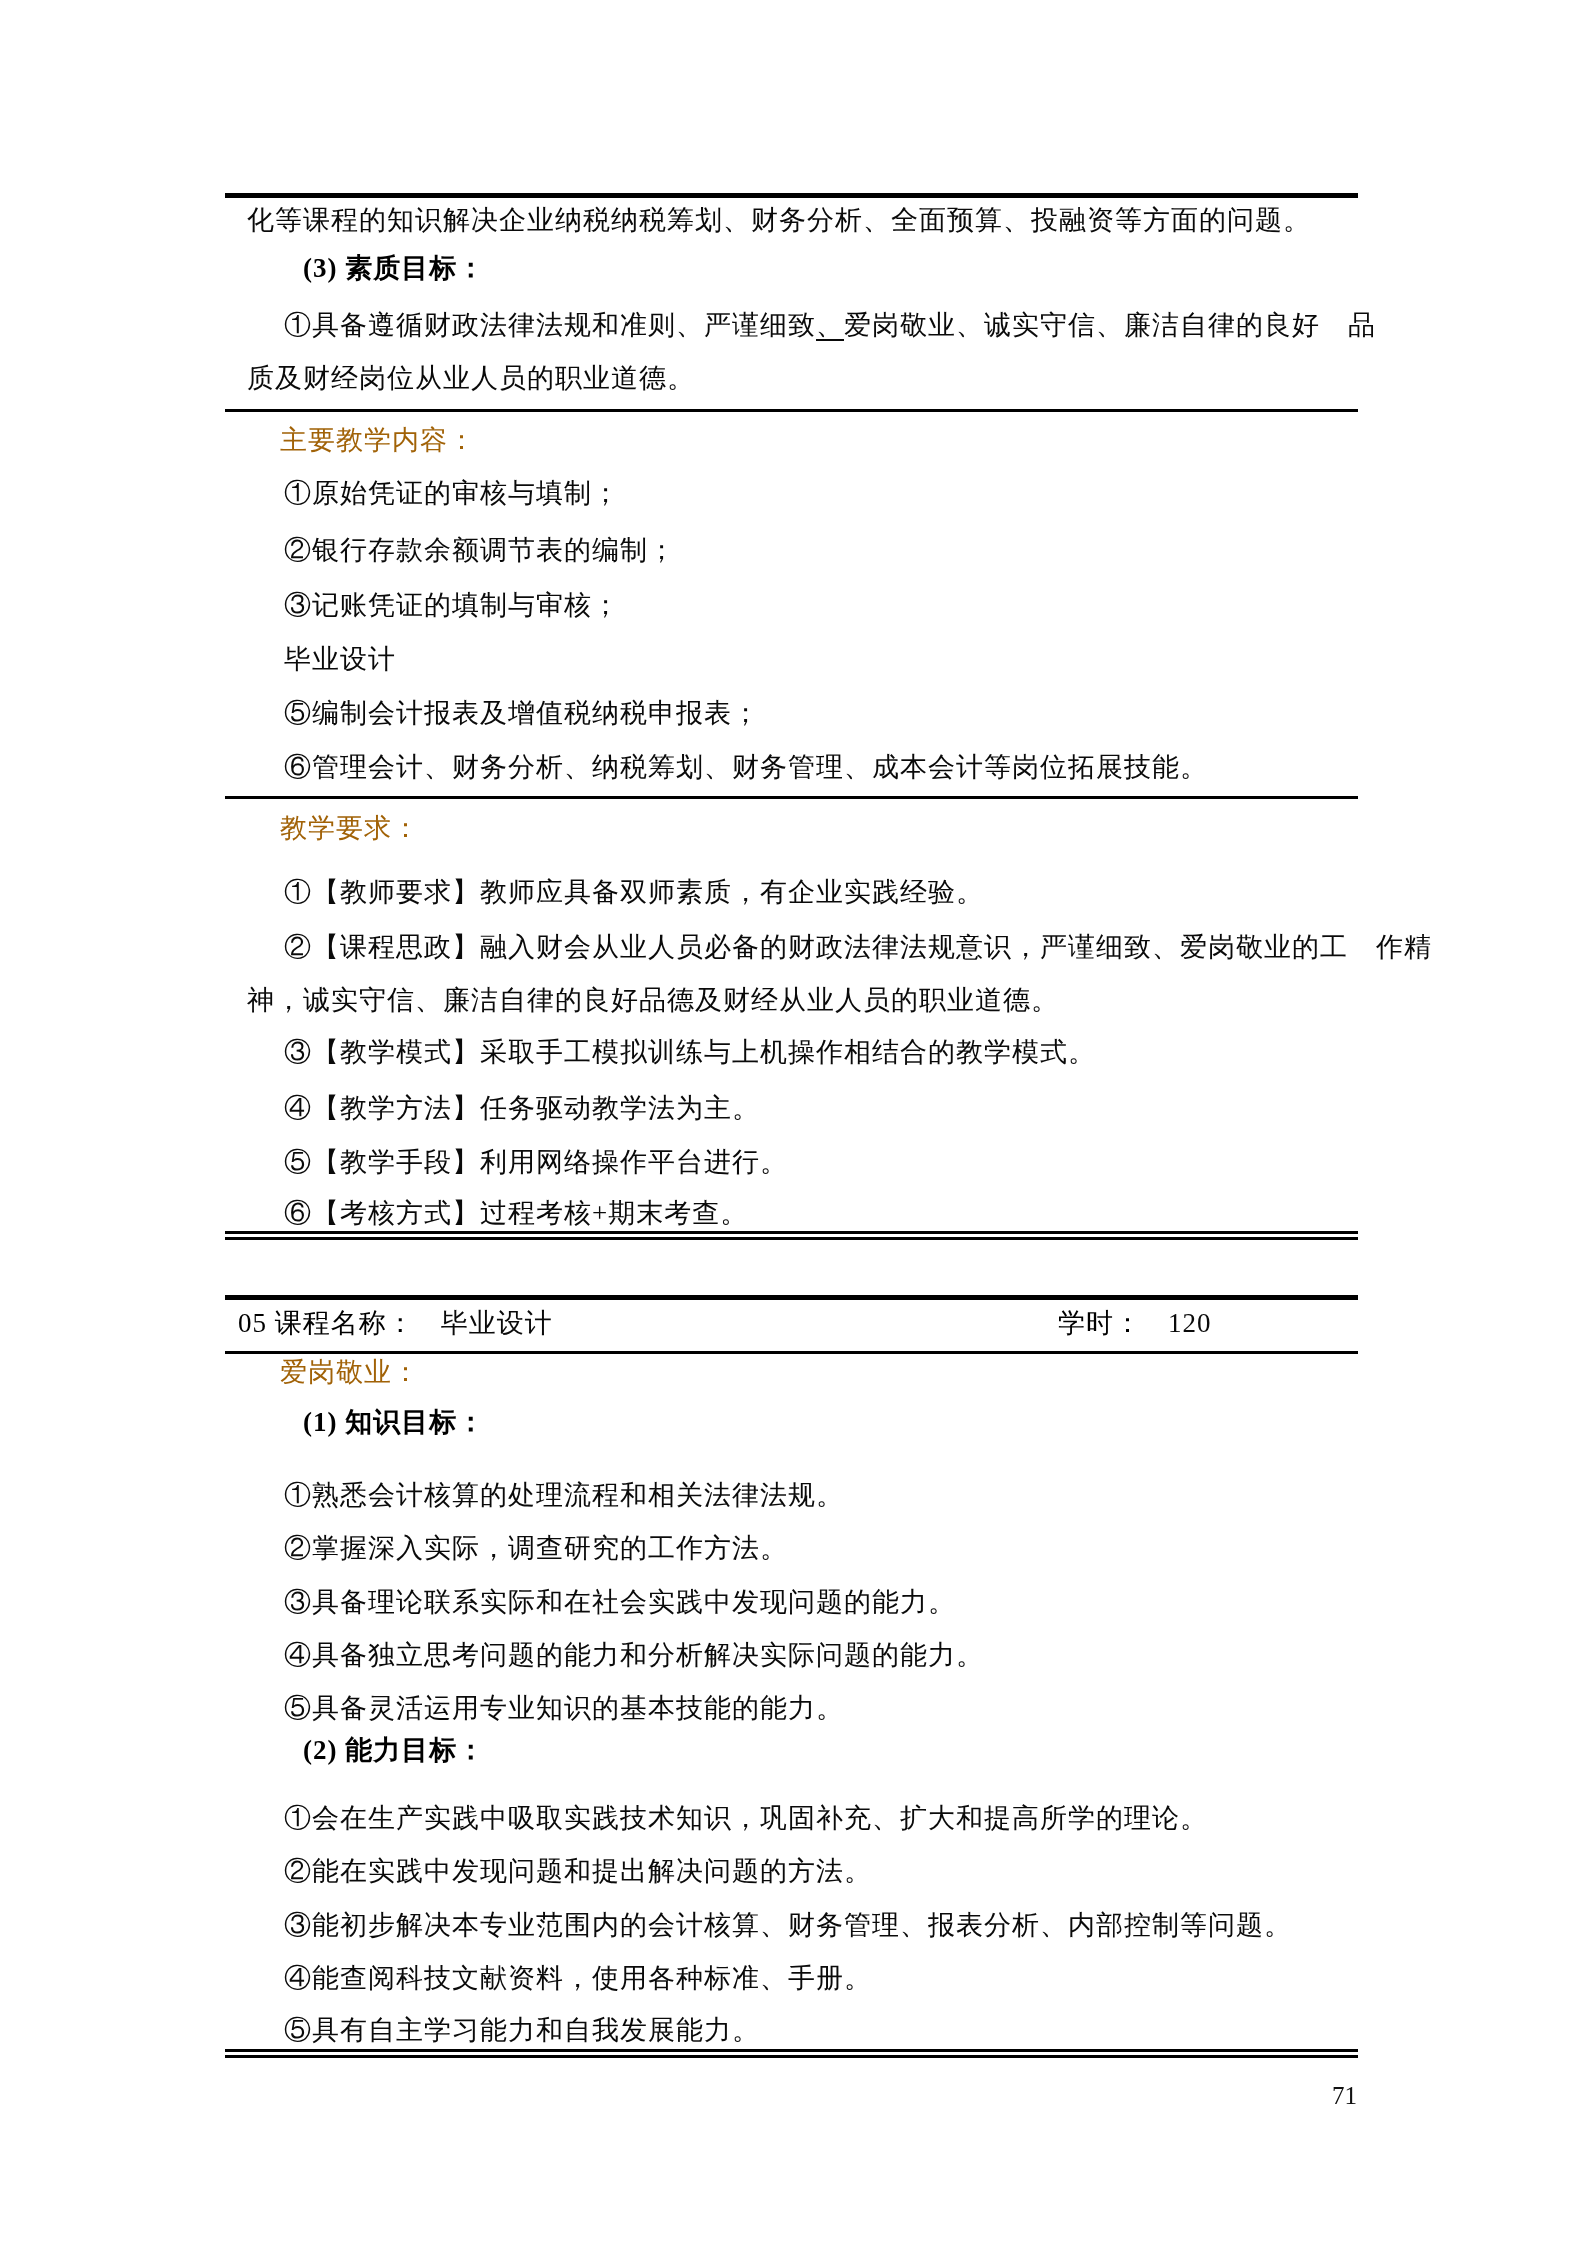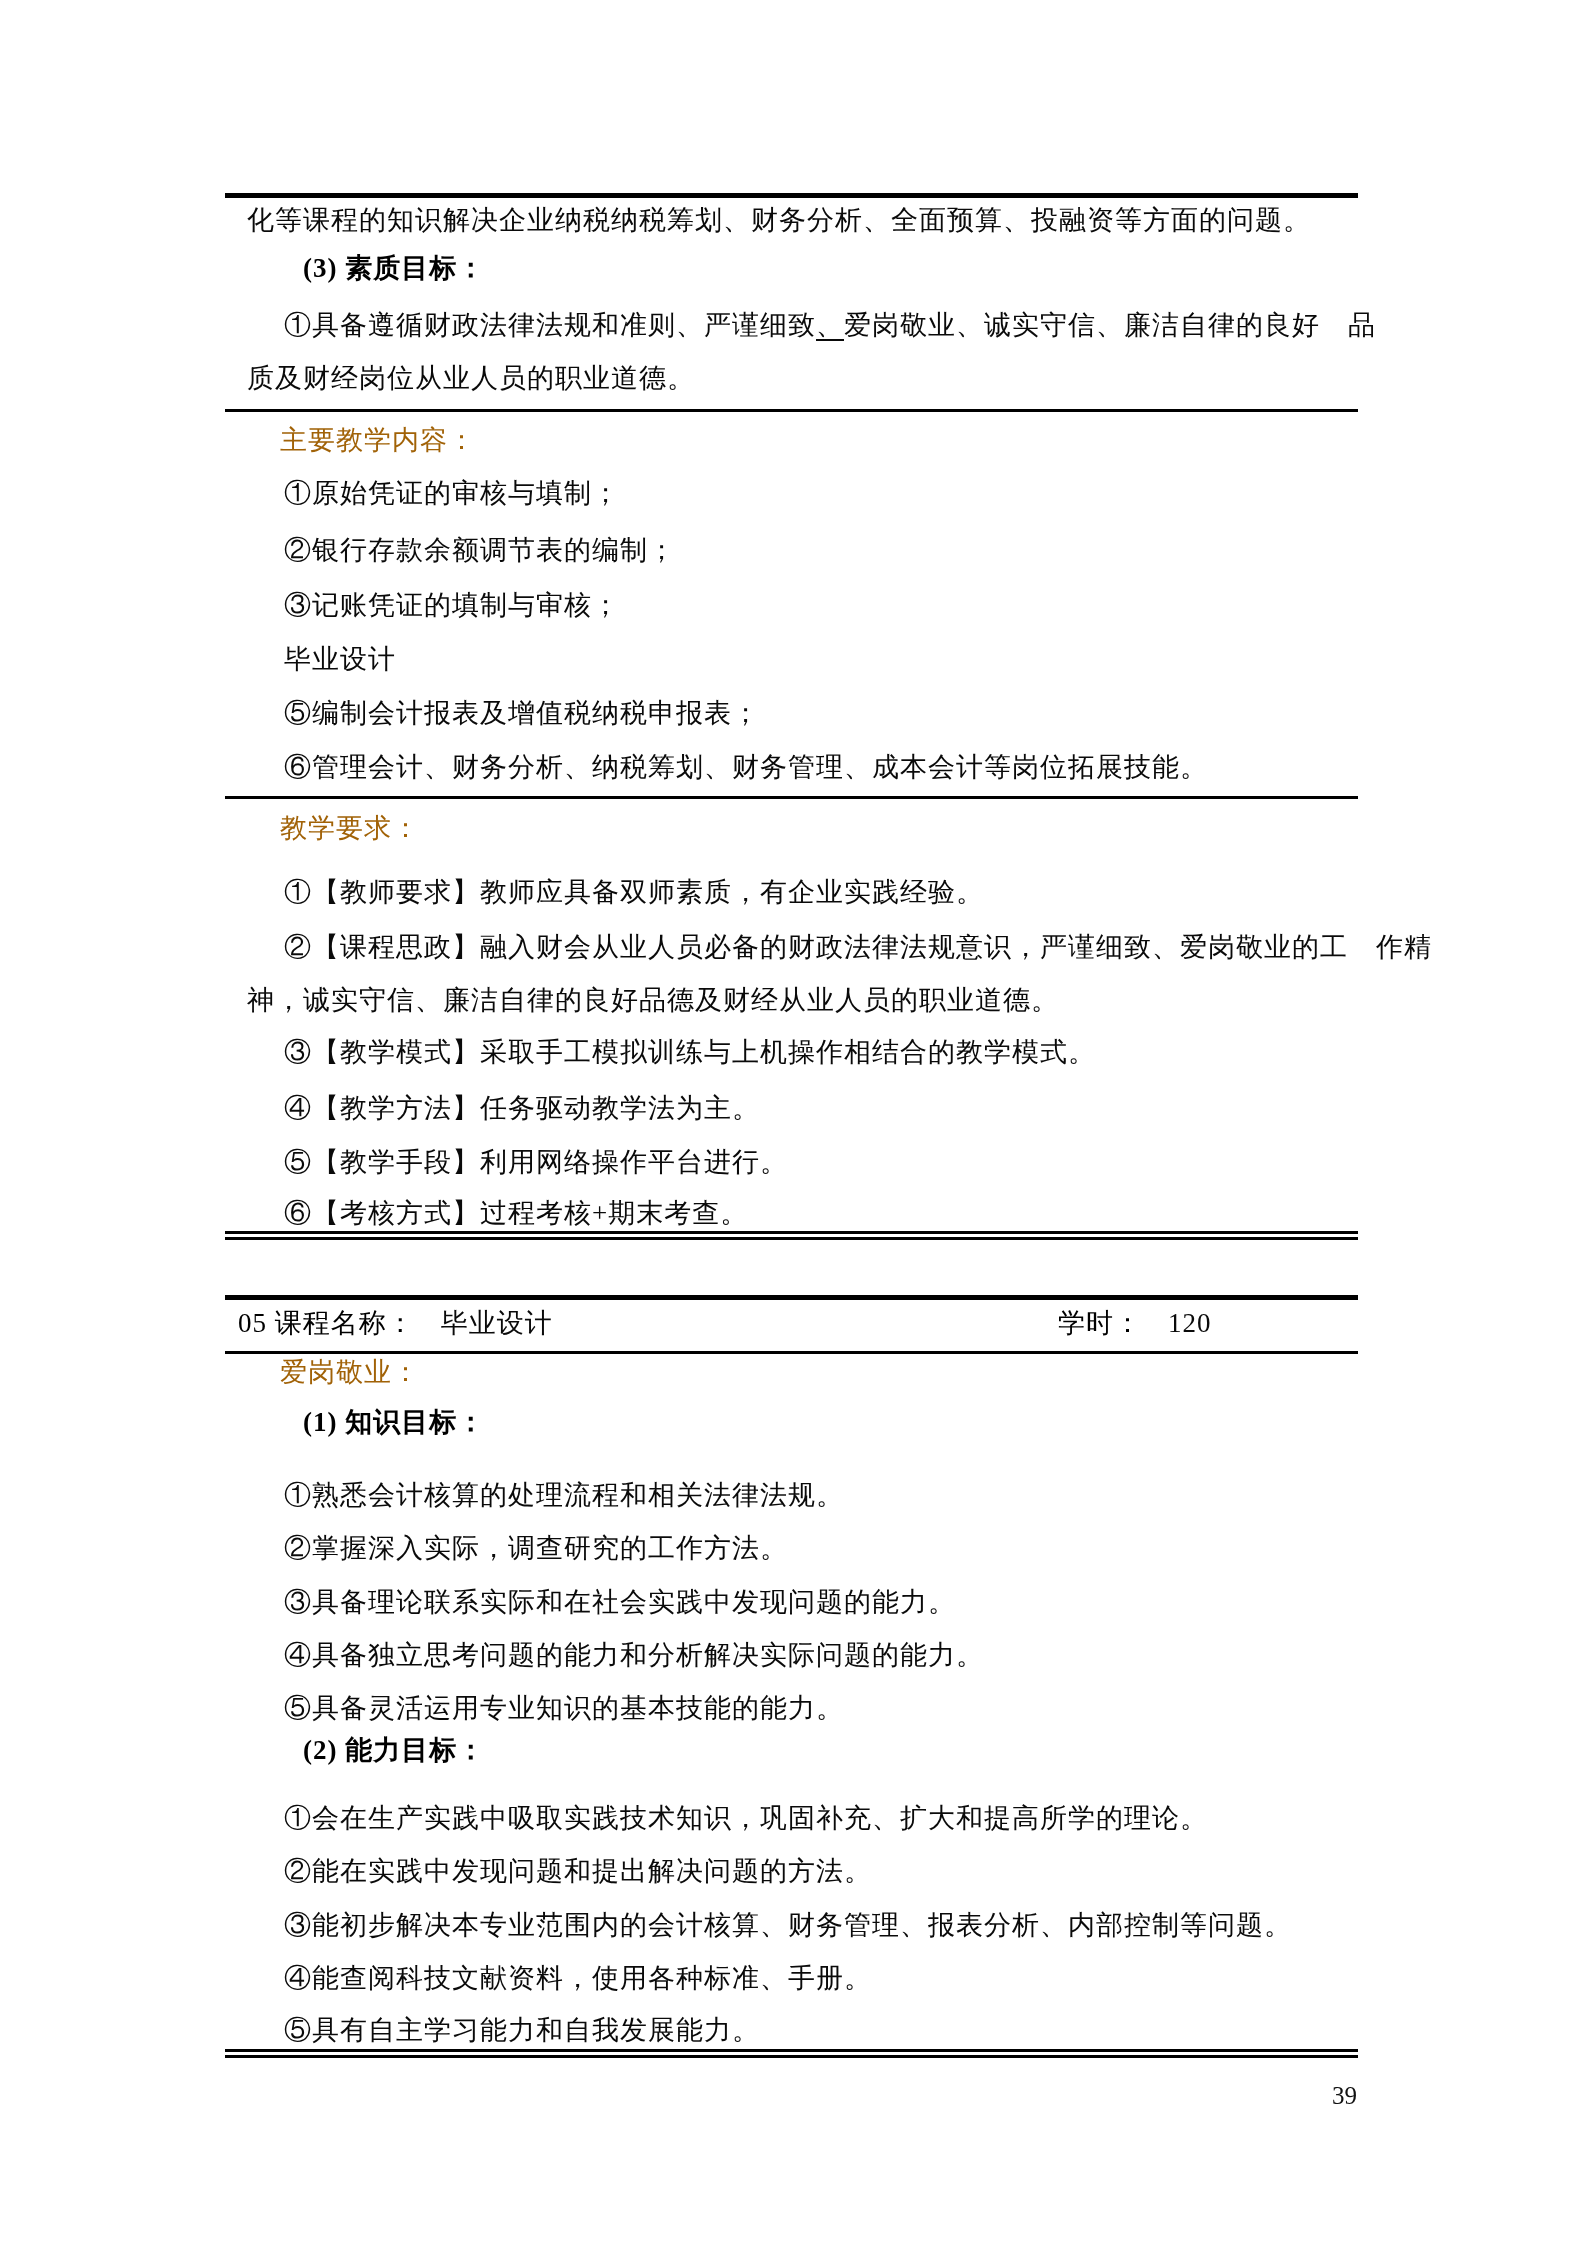--- a/index.html
+++ b/index.html
@@ -96,15 +96,15 @@
   <div class="ln" style="top:1635px">④具备独立思考问题的能力和分析解决实际问题的能力。</div>
   <div class="ln" style="top:1688px">⑤具备灵活运用专业知识的基本技能的能力。</div>
   <div class="ln headn" style="top:1730px">(2) 能力目标：</div>
   <div class="ln" style="top:1798px">①会在生产实践中吸取实践技术知识，巩固补充、扩大和提高所学的理论。</div>
   <div class="ln" style="top:1851px">②能在实践中发现问题和提出解决问题的方法。</div>
   <div class="ln" style="top:1905px">③能初步解决本专业范围内的会计核算、财务管理、报表分析、内部控制等问题。</div>
   <div class="ln" style="top:1958px">④能查阅科技文献资料，使用各种标准、手册。</div>
   <div class="ln" style="top:2010px">⑤具有自主学习能力和自我发展能力。</div>
 
   <div class="rule dbl" style="top:2049px"></div>
-  <div class="pageno" style="top:2082px;left:1332px">39</div>
+  <div class="pageno" style="top:2082px;left:1332px">71</div>
 
 </div>
 
 </body></html>

